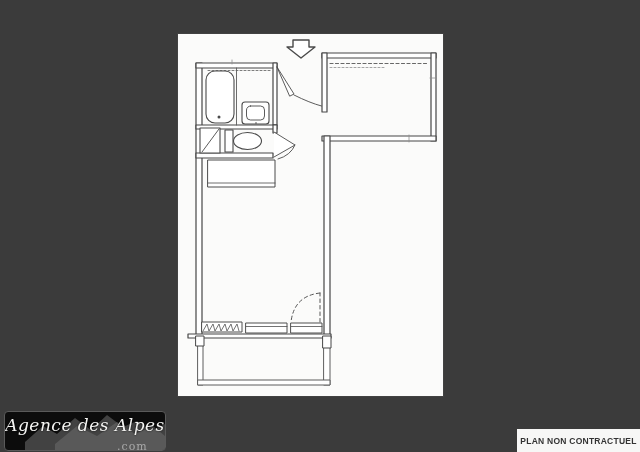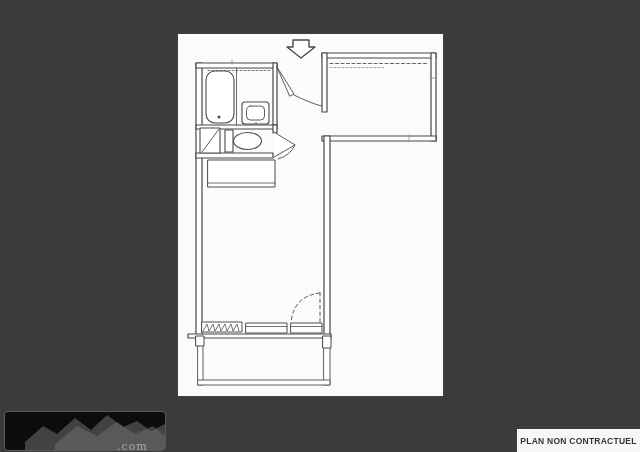--- a/index.html
+++ b/index.html
@@ -145,20 +145,21 @@
         <rect x="18" y="302" width="8" height="10" stroke="#474747"></rect>
       </g>
     </svg>
   </div>
 
   <div class="logo-box">
     <svg class="mountains" viewBox="0 0 160 38">
       <polygon points="20,30 38,14 52,22 70,6 86,18 102,3 118,15 132,9 146,19 160,12 160,38 20,38" fill="#9a9a9a" opacity="0.38"></polygon>
       <polygon points="50,32 72,14 92,24 112,10 130,22 148,14 160,24 160,38 50,38" fill="#6f6f6f" opacity="0.5"></polygon>
     </svg>
+    <div class="logo-text">Agence des Alpes</div>
     <div class="logo-com">.com</div>
   </div>
 
   <div class="disclaimer-box">
     <span class="disclaimer-text">PLAN NON CONTRACTUEL</span>
   </div>
 
 </div>
 
 </body></html>

